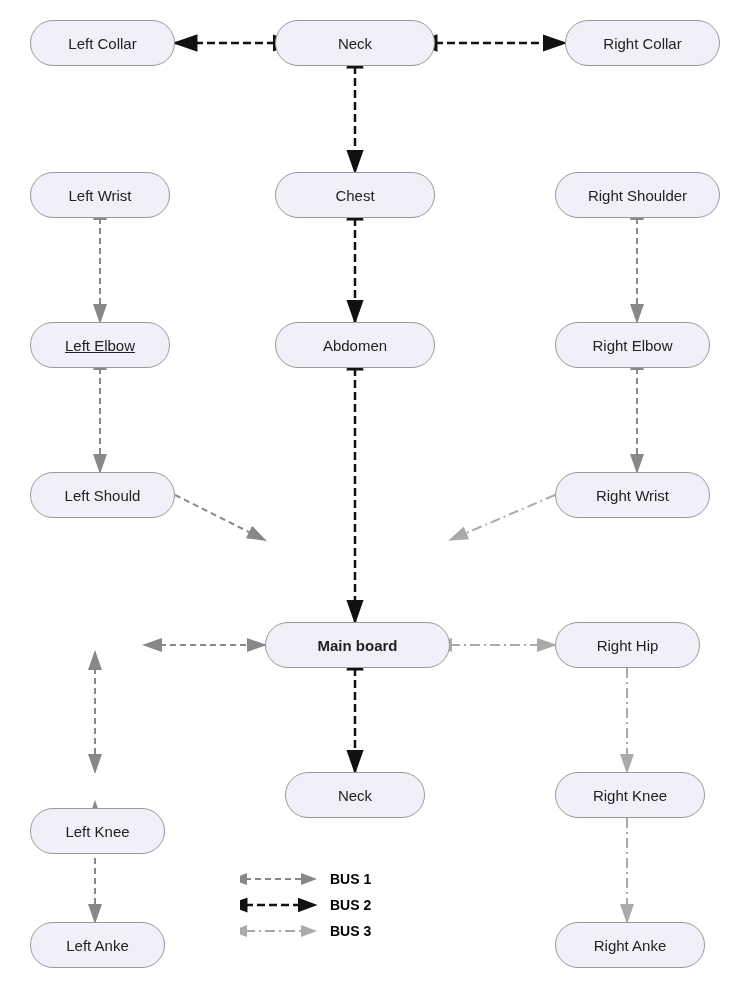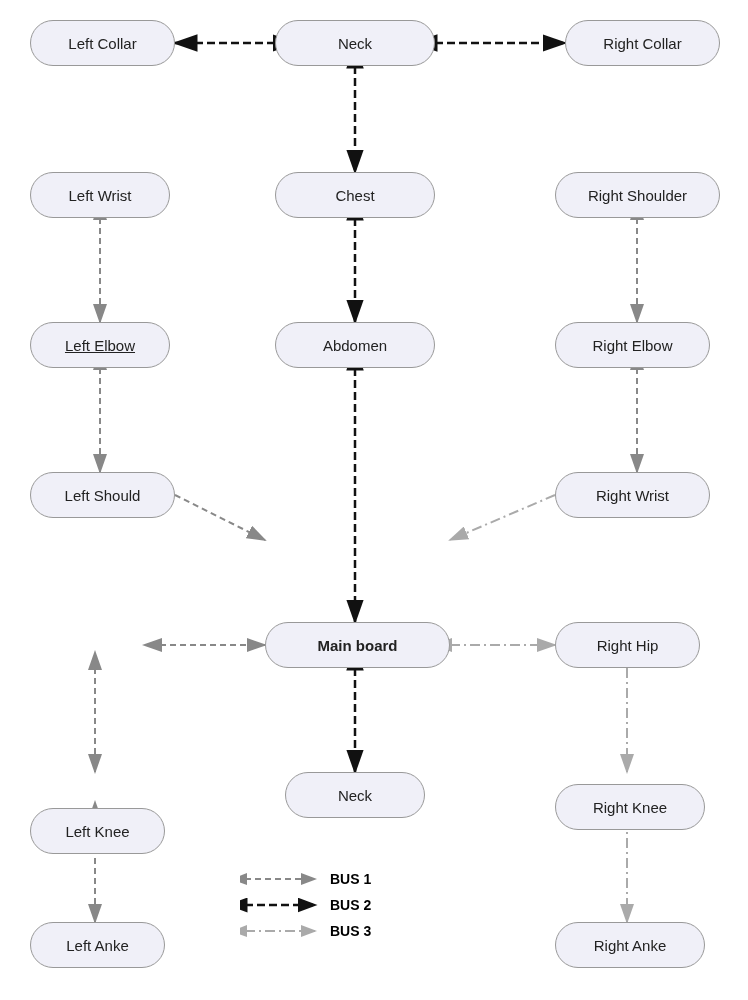--- a/index.html
+++ b/index.html
@@ -133,21 +133,21 @@
 <div class="node" style="left:555px;top:322px;width:155px;">Right Elbow</div>
 
 <div class="node" style="left:30px;top:472px;width:145px;">Left Should</div>
 <div class="node" style="left:555px;top:472px;width:155px;">Right Wrist</div>
 
 <div class="node" style="left:265px;top:622px;width:185px;font-weight:bold;">Main board</div>
 <div class="node" style="left:555px;top:622px;width:145px;">Right Hip</div>
 
 <div class="node" style="left:30px;top:772px;width:135px;margin-top:36px;">Left Knee</div>
 <div class="node" style="left:285px;top:772px;width:140px;">Neck</div>
-<div class="node" style="left:555px;top:772px;width:150px;margin-top:12px;">Right Knee</div>
+<div class="node" style="left:555px;top:772px;width:150px;">Right Knee</div>
 
 <div class="node" style="left:30px;top:922px;width:135px;">Left Anke</div>
 <div class="node" style="left:555px;top:922px;width:150px;">Right Anke</div>
 
 <div class="legend">
   <div class="legend-item">
     <svg width="80" height="18">
       <defs>
         <marker id="leg-gray-end" markerWidth="8" markerHeight="6" refX="7" refY="3" orient="auto">
           <polygon points="0 0, 8 3, 0 6" fill="#888"></polygon>

